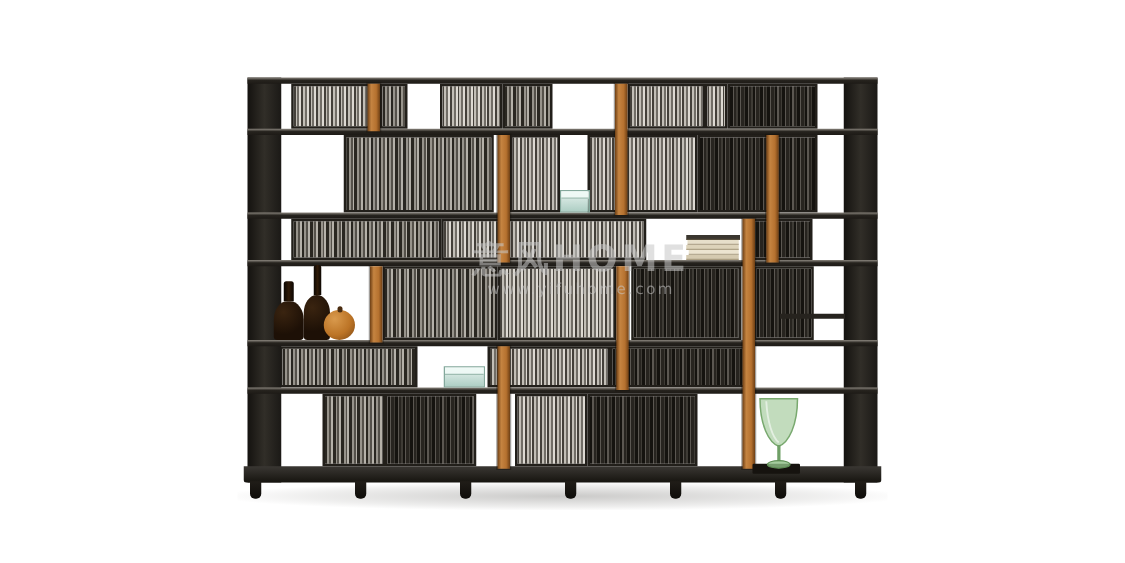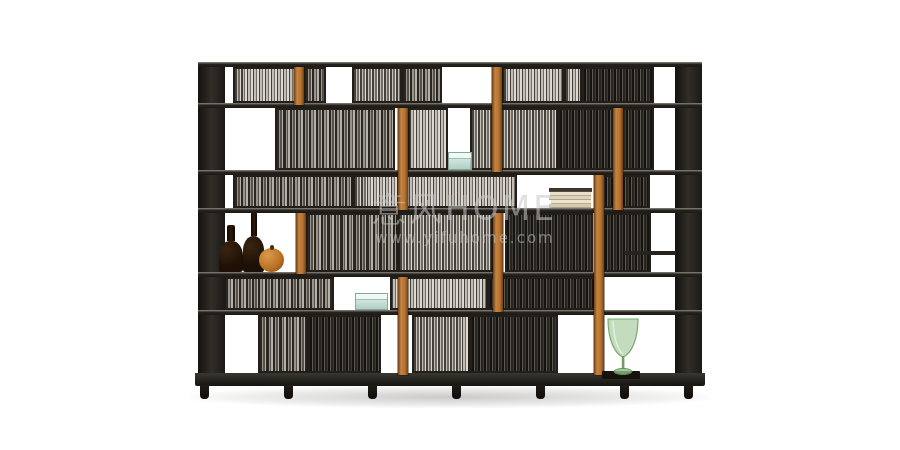--- a/index.html
+++ b/index.html
@@ -48,22 +48,22 @@
   .bk3{height:4px;width:42px;background:#ddd3ba;}
   .bk4{height:4px;width:40px;margin-left:2px;background:#ece4d0;}
   .bk5{height:4px;width:42px;background:#d5cab0;}
   .mat{left:404px;top:309px;width:38px;height:8px;background:var(--mat);border-radius:1px;}
   .goblet{left:407px;top:256px;width:36px;height:58px;}
   
   .shadow{position:absolute;left:190px;top:386px;width:520px;height:22px;z-index:0;
           background:radial-gradient(ellipse at center,rgba(80,78,74,.30) 0%,rgba(120,118,114,.12) 55%,rgba(255,255,255,0) 75%);}
   .watermark{position:absolute;left:325px;top:192px;width:280px;text-align:center;z-index:9;
              color:var(--watermark);opacity:.55;pointer-events:none;}
-  .wm1{font-size:33px;font-weight:normal;letter-spacing:3px;line-height:1.05;}
-  .wm2{font-size:15px;letter-spacing:2px;margin-top:2px;}
+  .wm1{font-size:29px;font-weight:bold;letter-spacing:3px;line-height:1.05;}
+  .wm2{font-size:12px;letter-spacing:2px;margin-top:2px;}
 </style>
 </head>
 <body>
 
 <div class="stage">
 
   <div class="shadow"></div>
 
   <div class="unit">
 

